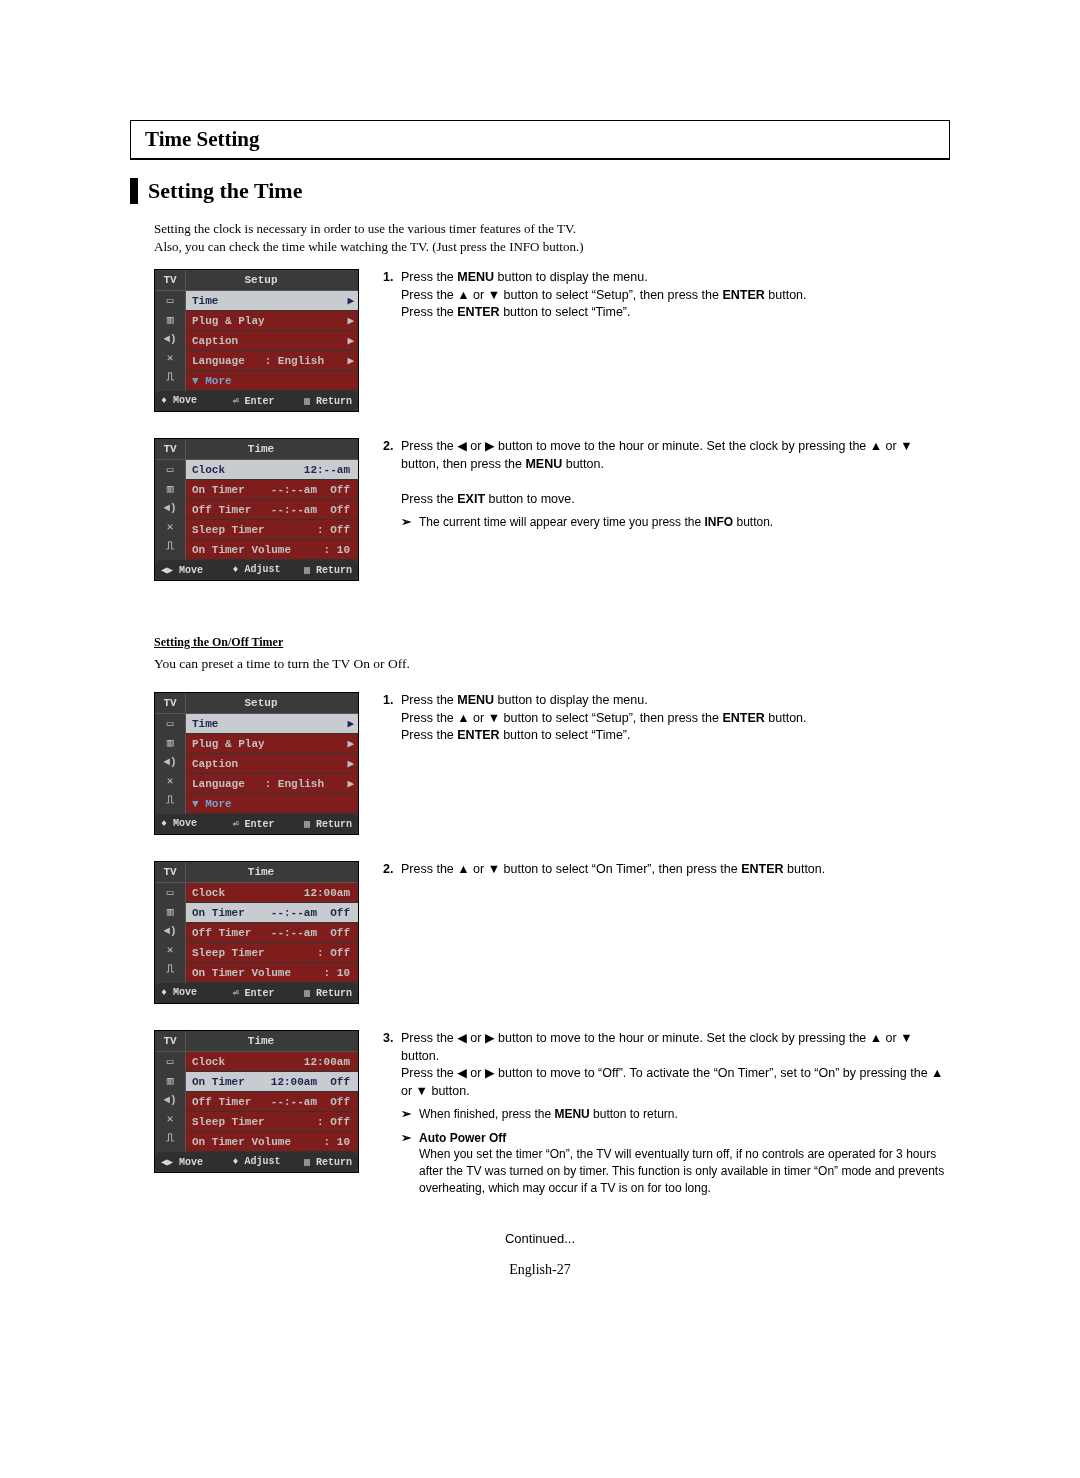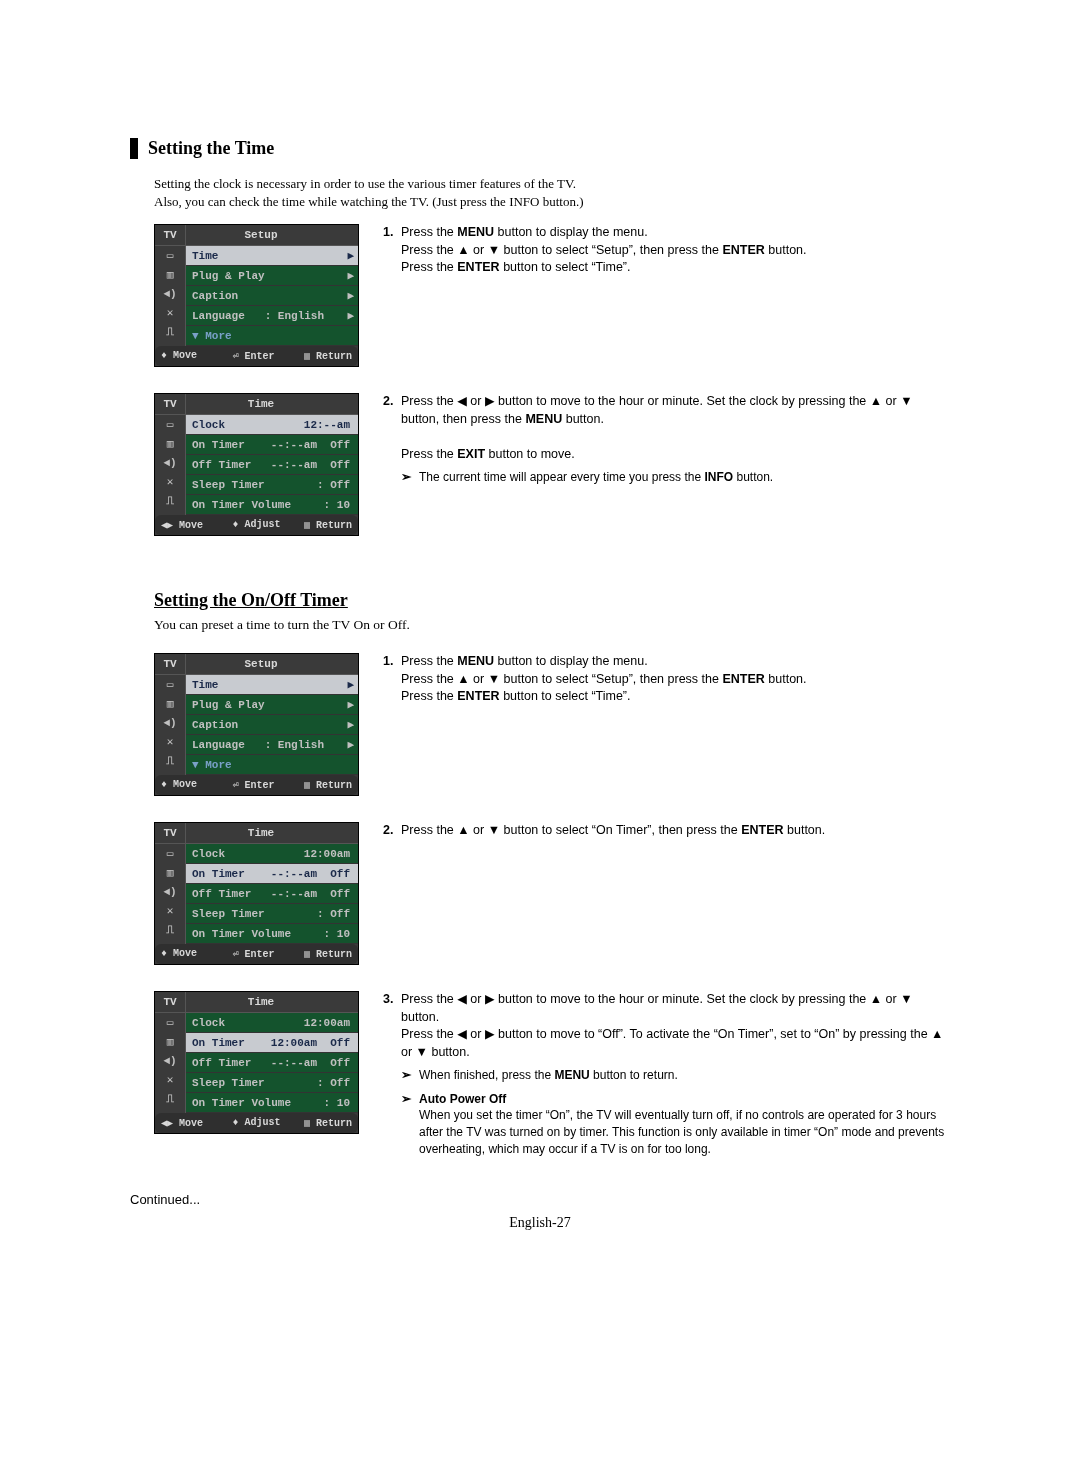--- a/index.html
+++ b/index.html
@@ -37,21 +37,21 @@
     align-items: stretch;
     margin: 0 0 16px 0;
   }
   .section-heading .bar {
     width: 8px;
     background: #000;
     margin-right: 10px;
   }
   .section-heading h2 {
     margin: 0;
-    font-size: 18px;
+    font-size: 22px;
     font-weight: bold;
     font-family: "Times New Roman", Times, serif;
   }
   .intro {
     margin: 0 0 14px 24px;
     font-size: 13px;
     font-family: "Times New Roman", Times, serif;
     line-height: 1.35;
   }
   .content-row {
@@ -129,21 +129,21 @@
     align-items: center;
     justify-content: center;
     color: #c0c0c0;
   }
   .osd .rows { flex: 1; }
   .osd .row {
     height: 19px;
     display: flex;
     align-items: center;
     padding: 0 4px 0 6px;
-    background: #14532d;
+    background: #7f1d1d;
     border-bottom: 1px solid #333;
   }
   .osd .row.hl {
     background: #c8cbd0;
     color: #1b2a4a;
   }
   .osd .row .l { flex: 1; white-space: pre; }
   .osd .row .v { white-space: pre; margin-right: 4px; }
   .osd .row .r { width: 14px; text-align: right; color: inherit; }
   .osd .row .more { color: #7aa0c8; }
@@ -155,46 +155,51 @@
     font-size: 10px;
     border-radius: 6px;
   }
   .osd .foot span { flex: 1; white-space: pre; }
   .osd .foot span:last-child { text-align: right; flex: 0 0 auto; }
 
   .sub-underline {
     font-family: "Times New Roman", Times, serif;
     font-weight: bold;
     text-decoration: underline;
-    font-size: 18px;
+    font-size: 12px;
     margin: 40px 0 6px 24px;
     display: block;
   }
   .sub-desc {
     font-family: "Times New Roman", Times, serif;
     font-size: 13.5px;
     margin: 0 0 20px 24px;
   }
   .continued {
-    text-align: left;
+    text-align: center;
     font-family: Arial, Helvetica, sans-serif;
     font-size: 13px;
-    margin: 26px 0 8px 0;
+    margin: 26px 0 16px 0;
   }
   .footer-pg {
     text-align: center;
     font-family: "Times New Roman", Times, serif;
     font-size: 14px;
   }
   b { font-weight: bold; }
 </style>
 </head>
 <body>
 
 <div class="page">
+  <div class="outer-border">
+    <div class="title-bar">
+      <h1>Time Setting</h1>
+    </div>
+  </div>
 
   <div class="section-wrap">
     <div class="section-heading">
       <div class="bar"></div>
       <h2>Setting the Time</h2>
     </div>
 
     <p class="intro">
       <span>Setting the clock is necessary in order to use the various timer features of the TV.</span><br>
       <span>Also, you can check the time while watching the TV. (Just press the INFO button.)</span>

